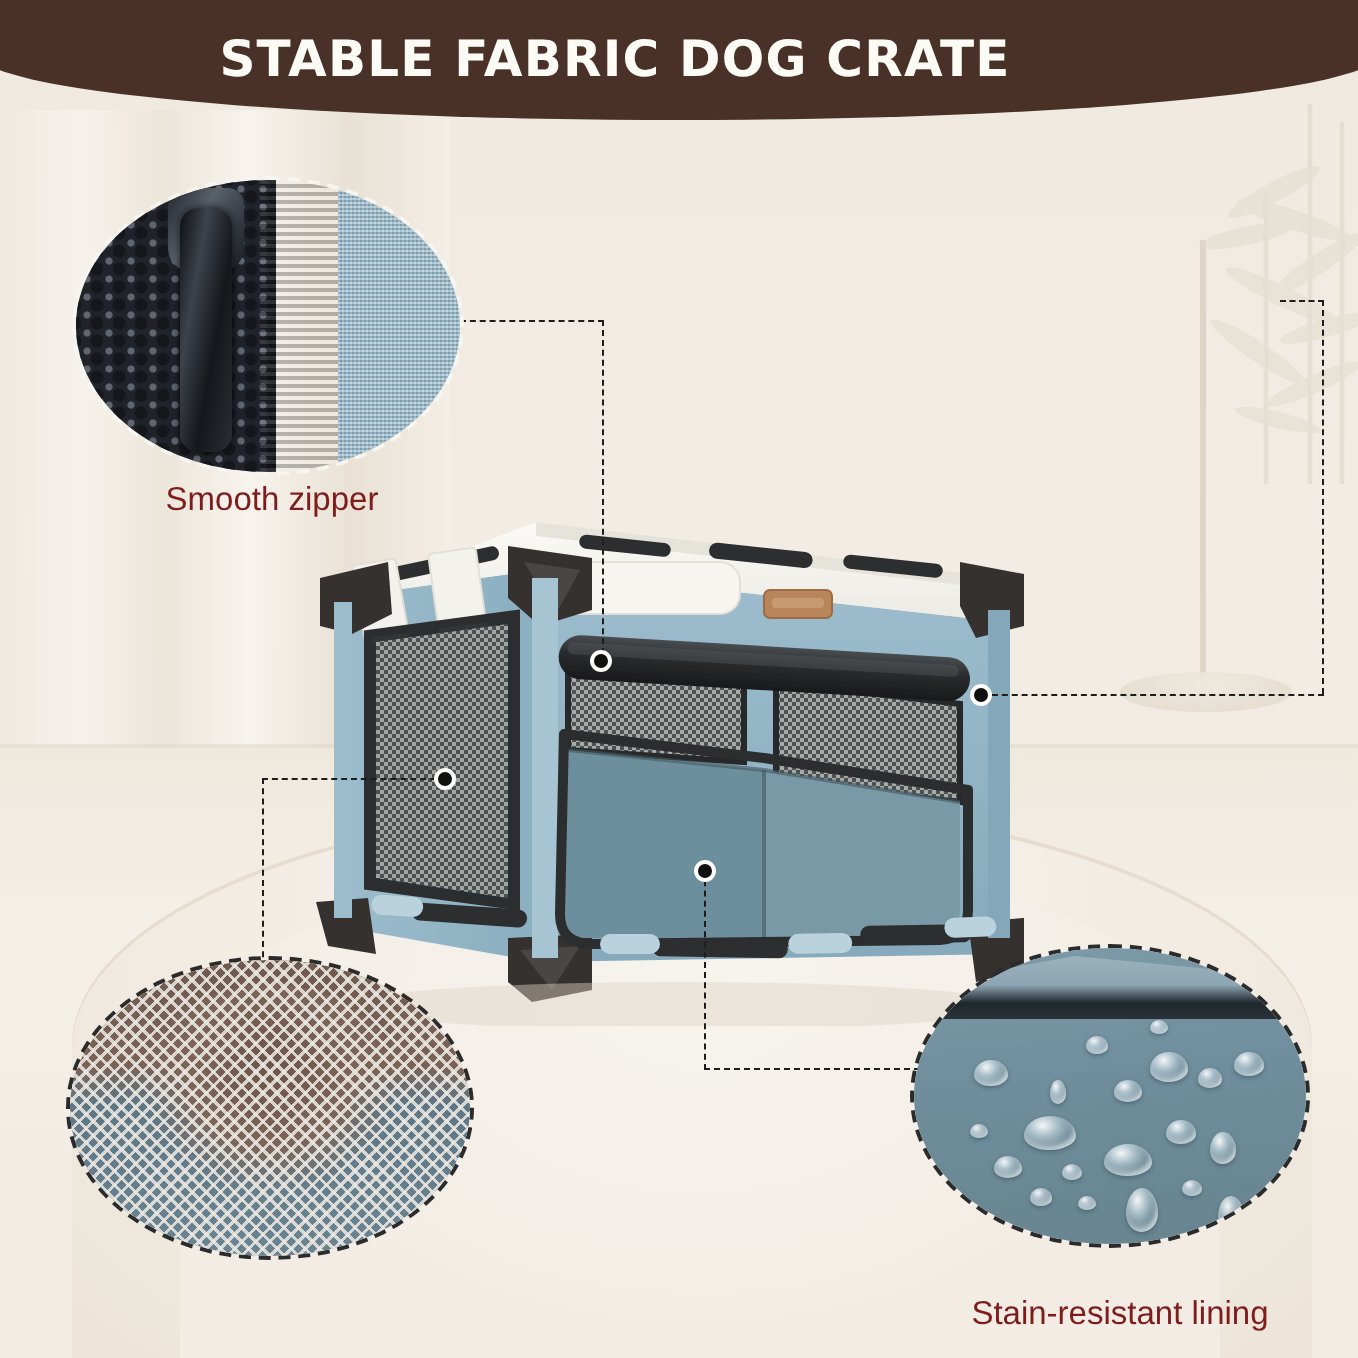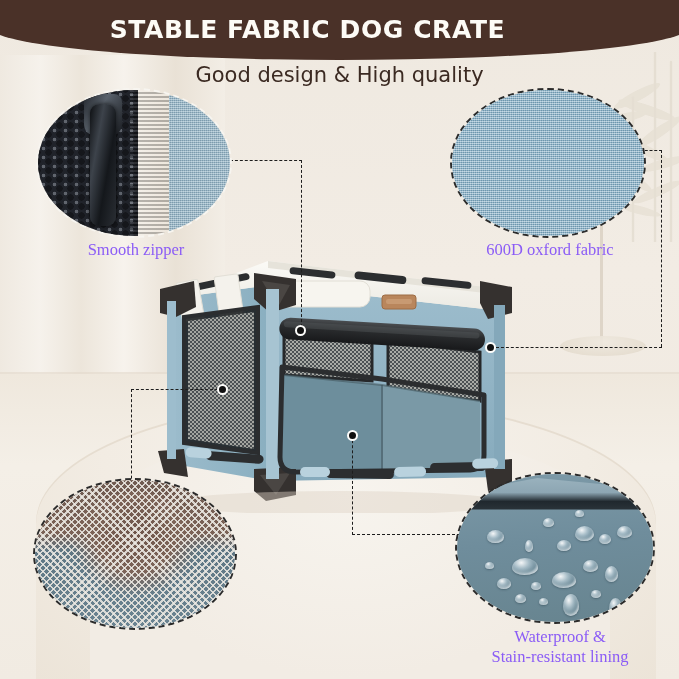--- a/index.html
+++ b/index.html
@@ -48,21 +48,21 @@
   .crate{position:absolute;left:150px;top:255px;width:382px;height:258px;}
   .crate svg{width:100%;height:100%;display:block;}
 
   
   .callout{position:absolute;}
   .bubble{position:relative;border-radius:50%;overflow:hidden;
     border:2px dashed #2b2b2b;box-sizing:border-box;}
   .bubble.light-dash{border-color:#f7f5f0;}
   .bubble-inner{position:absolute;inset:0;}
   .cap{position:absolute;left:0;width:100%;text-align:center;
-    color:#8b5cf6;font-size:16.5px;line-height:20px;font-family:Liberation Serif, serif;}
+    color:#7f1d1d;font-size:16.5px;line-height:20px;font-family:Liberation Sans, sans-serif;}
 
   
   .zip-mesh{position:absolute;left:0;top:0;width:52%;height:100%;
     background-color:#20232a;
     background-image:
       radial-gradient(circle at 50% 50%, rgba(150,155,165,.55) 1.5px, transparent 2.1px),
       radial-gradient(circle at 50% 50%, rgba(20,22,26,.9) 3px, transparent 3.4px);
     background-size:11px 9px,11px 9px;background-position:0 0,5px 4px;}
   .zip-tape{position:absolute;left:48%;top:0;width:22%;height:100%;
     background:linear-gradient(90deg,#1c1f24,#3a3f47 35%,#262a30 70%,#4a5058);
@@ -138,21 +138,20 @@
         <ellipse cx="100" cy="112" rx="24" ry="4.5" transform="rotate(-16 100 112)"></ellipse>
         <ellipse cx="66" cy="124" rx="28" ry="5" transform="rotate(34 66 124)"></ellipse>
         <ellipse cx="94" cy="140" rx="26" ry="4.5" transform="rotate(-24 94 140)"></ellipse>
         <ellipse cx="76" cy="158" rx="22" ry="4" transform="rotate(14 76 158)"></ellipse>
       </g>
     </svg>
   </div>
 
   <div class="banner"></div>
   <div class="banner-title">STABLE FABRIC DOG CRATE</div>
-  <div class="subtitle">Good design &amp; High quality</div>
 
   <div class="crate">
     <svg viewBox="0 0 382 258" xmlns="http://www.w3.org/2000/svg">
       <defs>
         <linearGradient id="blueBody" x1="0" y1="0" x2="0" y2="1">
           <stop offset="0" stop-color="#9dbdcd"></stop>
             <stop offset="1" stop-color="#86aabc"></stop>
         </linearGradient>
         <linearGradient id="blueDark" x1="0" y1="0" x2="1" y2="1">
           <stop offset="0" stop-color="#75949f"></stop>
@@ -279,26 +278,20 @@
         <div class="zip-tape"></div>
         <div class="zip-fab"></div>
         <div class="zip-head"></div>
         <div class="zip-hole"></div>
         <div class="zip-pull"></div>
       </div>
     </div>
     <div class="cap" style="top:152px;">Smooth zipper</div>
   </div>
 
-  <div class="callout" style="left:450px;top:88px;width:200px;height:180px;">
-    <div class="bubble" style="width:196px;height:150px;">
-      <div class="bubble-inner oxford"></div>
-    </div>
-    <div class="cap" style="top:152px;">600D oxford fabric</div>
-  </div>
 
   <div class="callout" style="left:33px;top:478px;width:210px;height:190px;">
     <div class="bubble" style="width:204px;height:152px;">
       <div class="bubble-inner">
         <div class="meshbg"></div>
         <div class="meshdog"></div>
         <div class="meshgrid"></div>
       </div>
     </div>
   </div>
@@ -323,17 +316,16 @@
         <div class="drop" style="left:58px;top:120px;width:11px;height:9px;"></div>
         <div class="drop" style="left:82px;top:124px;width:9px;height:7px;"></div>
         <div class="drop" style="left:106px;top:120px;width:16px;height:22px;"></div>
         <div class="drop" style="left:134px;top:116px;width:10px;height:8px;"></div>
         <div class="drop" style="left:152px;top:124px;width:13px;height:18px;"></div>
         <div class="drop" style="left:28px;top:88px;width:9px;height:7px;"></div>
         <div class="drop" style="left:68px;top:66px;width:8px;height:12px;"></div>
         <div class="drop" style="left:118px;top:36px;width:9px;height:7px;"></div>
       </div>
     </div>
-    <div class="cap" style="top:155px;">Waterproof &amp;</div>
     <div class="cap" style="top:175px;">Stain-resistant lining</div>
   </div>
 
 </div>
 
 </body></html>

